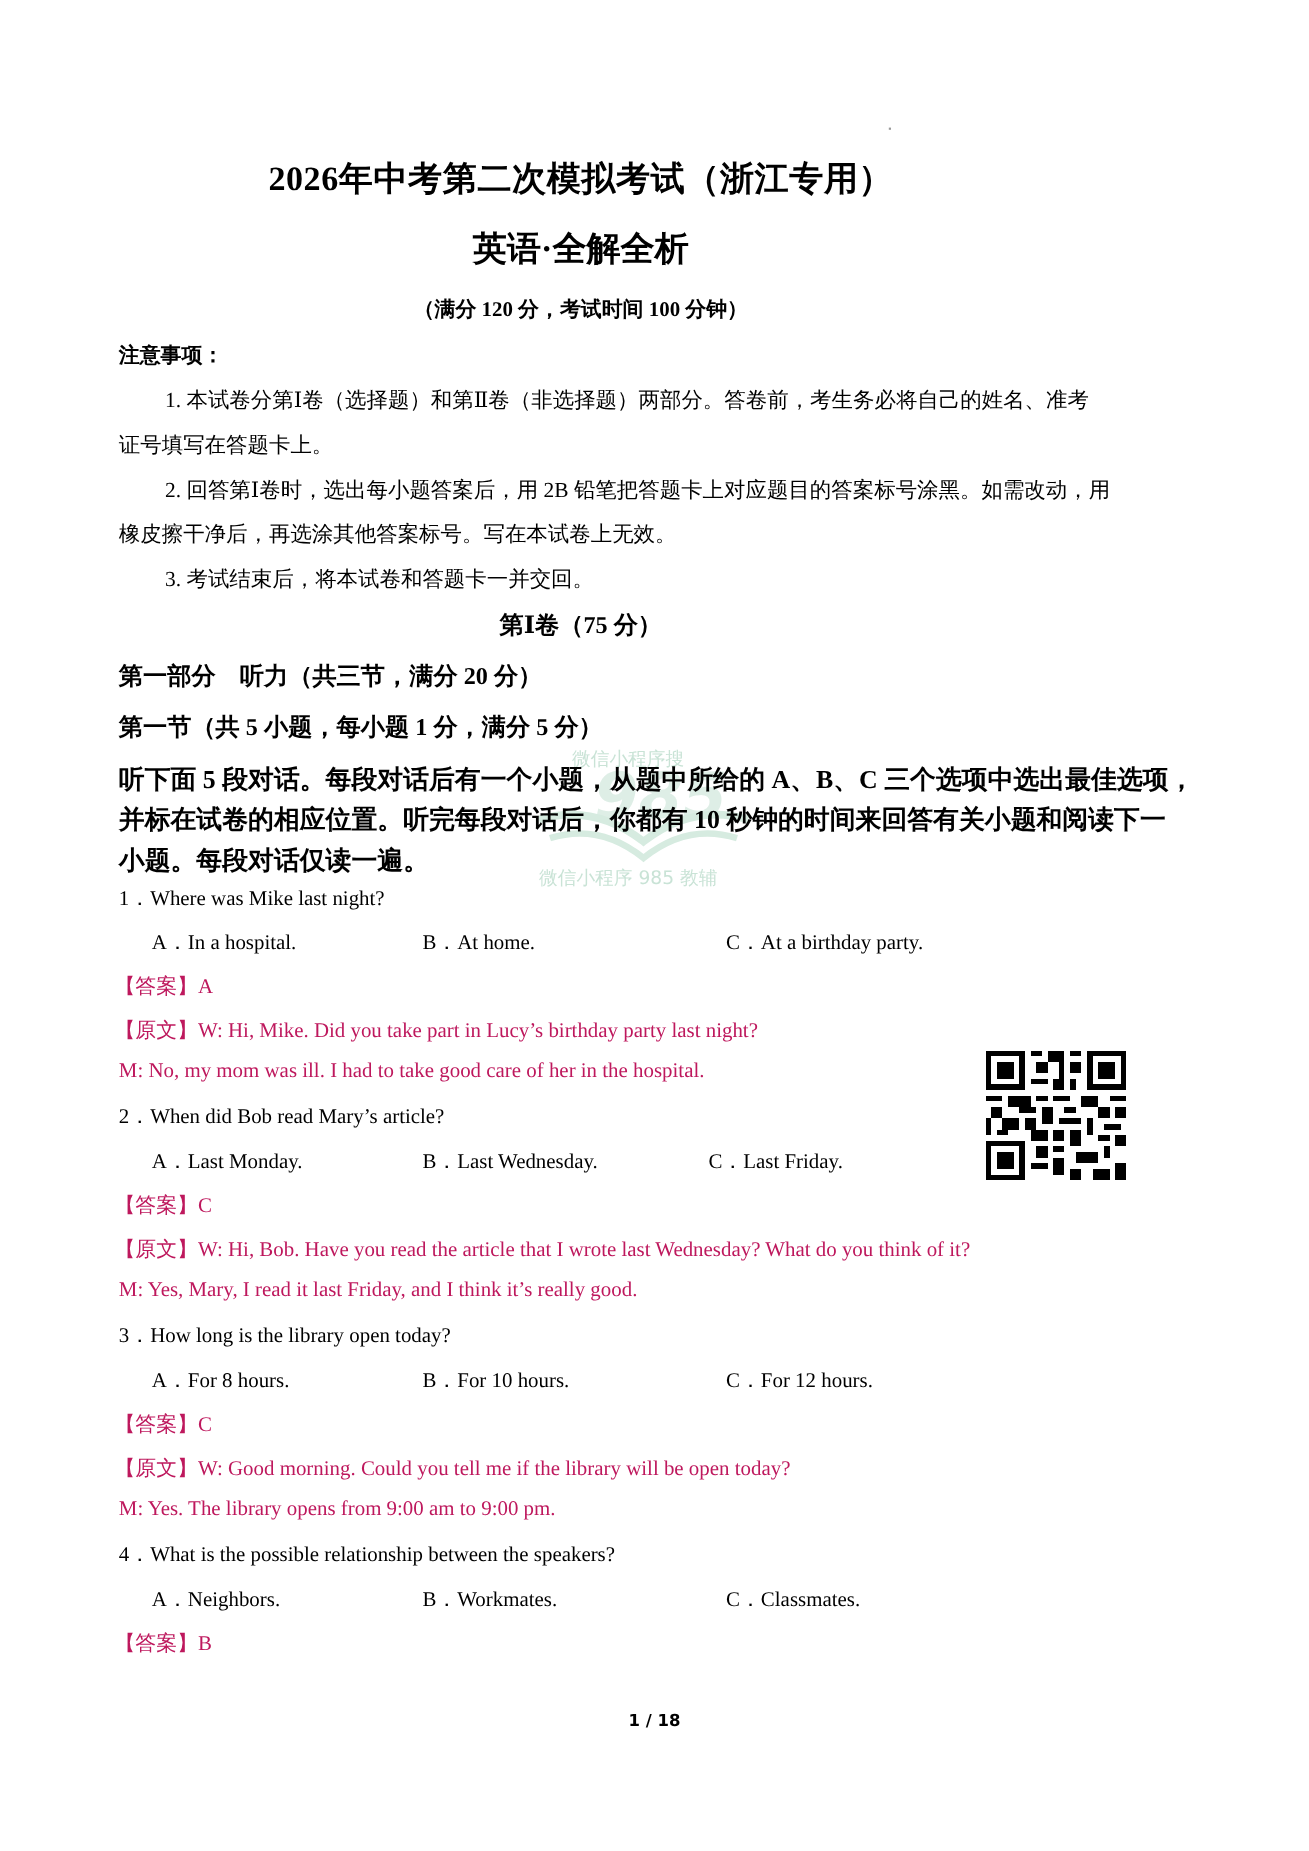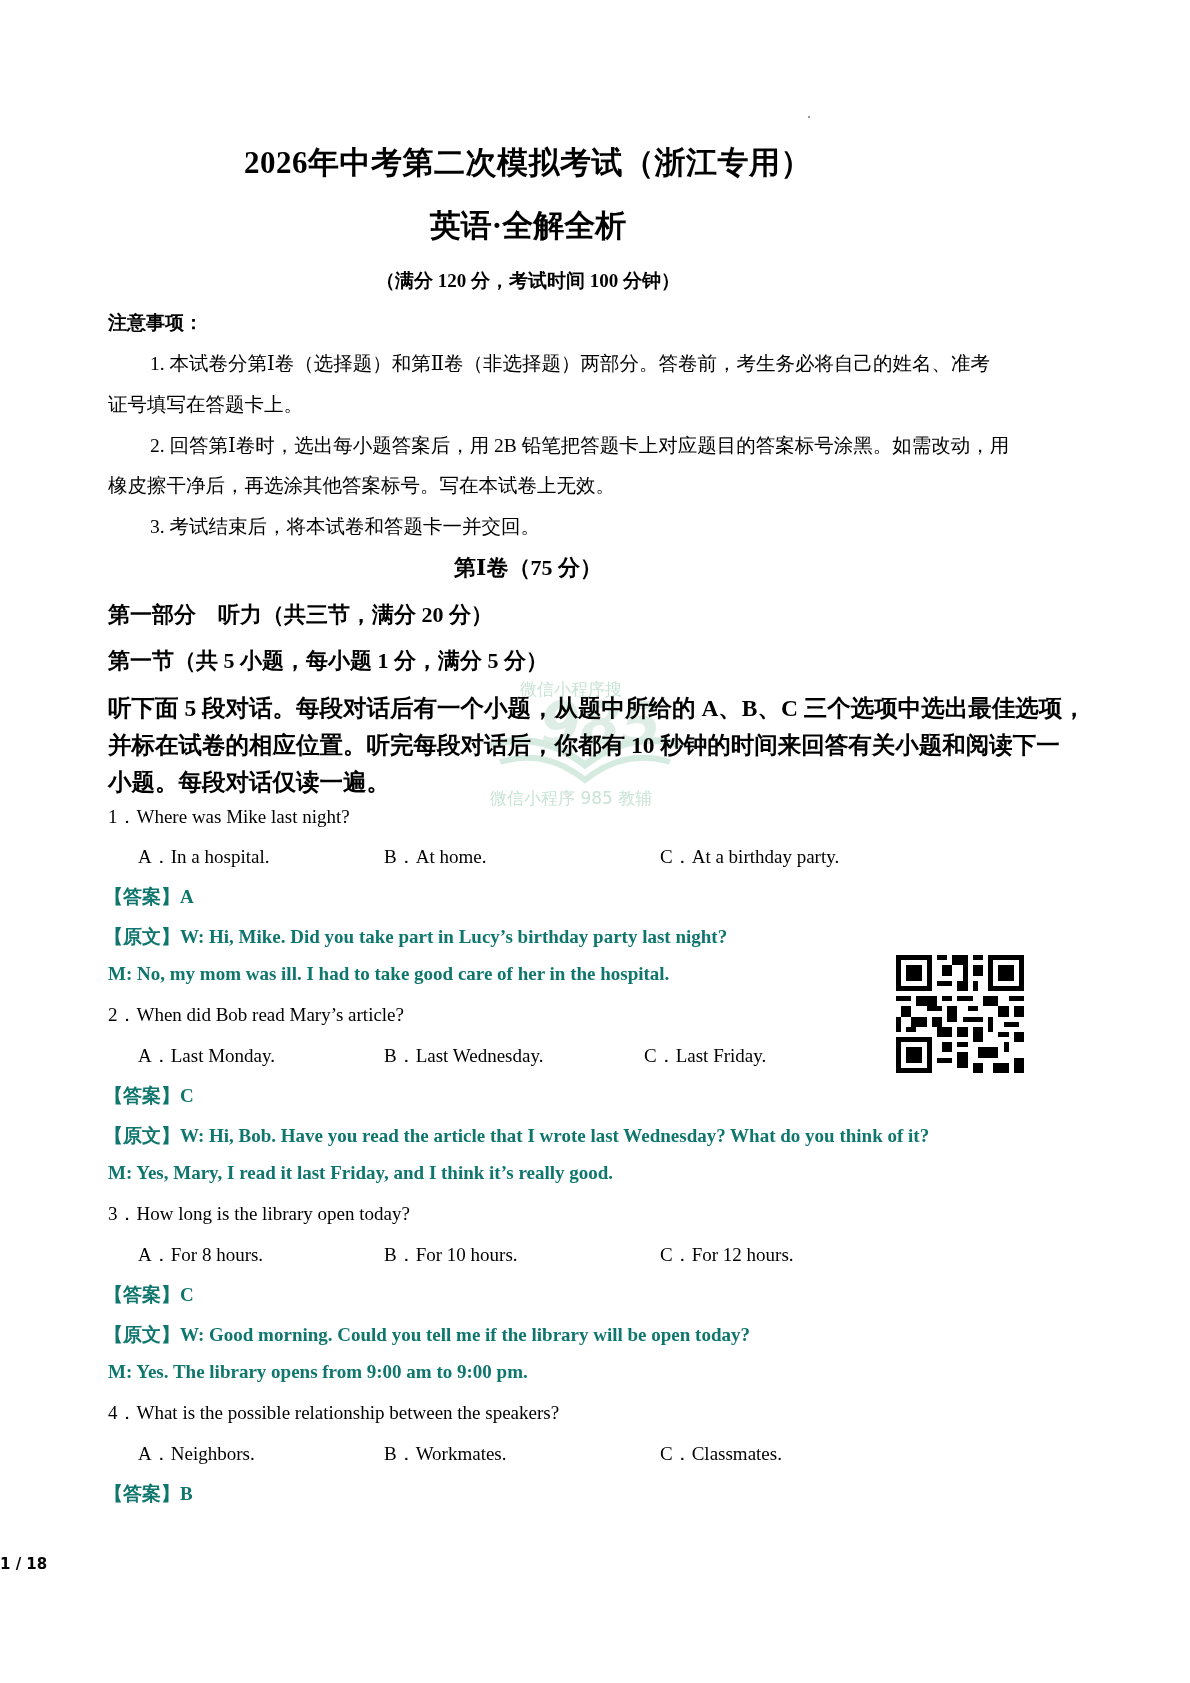--- a/index.html
+++ b/index.html
@@ -7,25 +7,25 @@
            font-family: "Liberation Serif", "DejaVu Serif", serif; color: #000; }
     .abs { position: absolute; white-space: nowrap; }
     .title { left: 0; width: 1056px; text-align: center; font-weight: bold; }
     .t1 { top: 142px; font-size: 31px; letter-spacing: 0.5px; }
     .t2 { top: 205px; font-size: 31px; }
     .t3 { top: 268px; font-size: 19px; }
     .notice-h { left: 108px; top: 310px; font-size: 19px; font-weight: bold; text-align: right; }
     .body-text { font-size: 19.5px; }
     .h-bold { font-weight: bold; font-size: 22px; }
     .h-inst { font-weight: bold; font-size: 23.5px; }
-    .red { color: #0f766e; font-weight: bold; }
+    .red { color: #be185d; }
     .q { font-size: 19px; }
     .opt { font-size: 19px; }
     .qr { left: 896px; top: 955px; width: 128px; height: 118px; }
-    .pagenum { left: 0; width: 1190px; top: 1555px;
+    .pagenum { left: 0; width: 1190px; text-align: center; top: 1555px;
                font-family: "DejaVu Sans", sans-serif; font-size: 15px; font-weight: bold; }
     .wm { color: #c9e3d6; font-family: "DejaVu Sans", sans-serif; }
     .dot { left: 808px; top: 116px; width: 2px; height: 2px; background: #999; }
   </style>
 </head>
 <body>
 
 <div class="abs dot"></div>
 
 <div class="abs title t1">2026年中考第二次模拟考试（浙江专用）</div>

